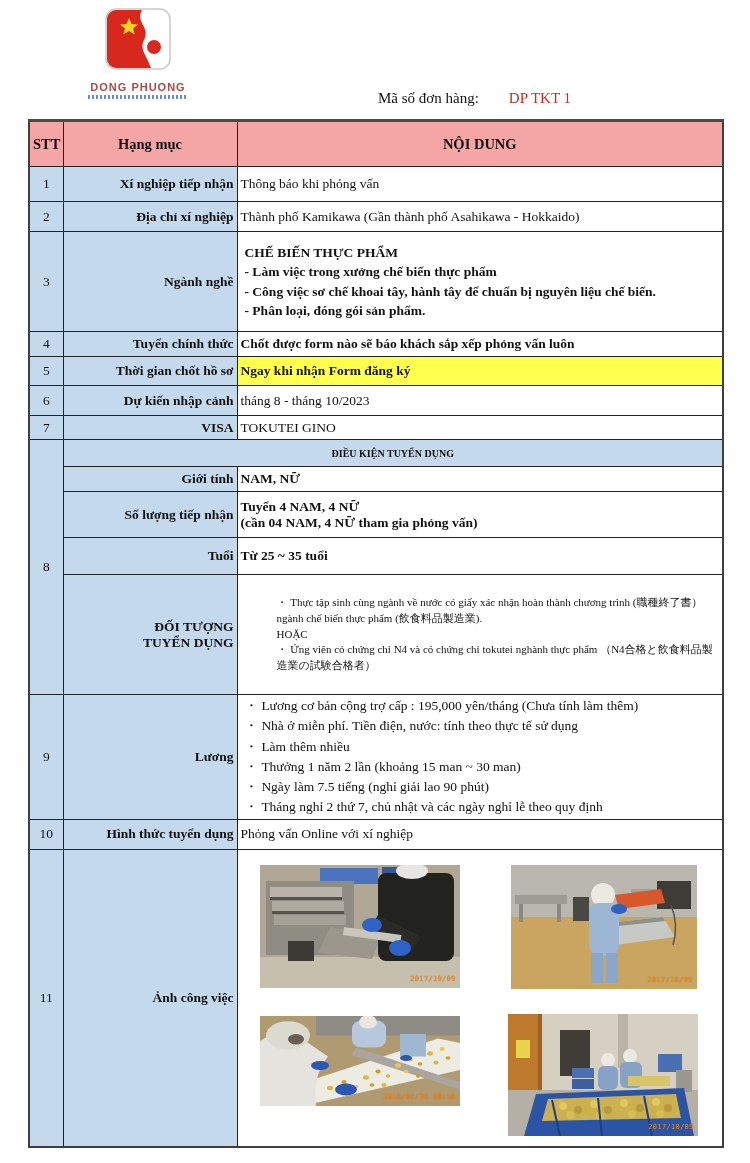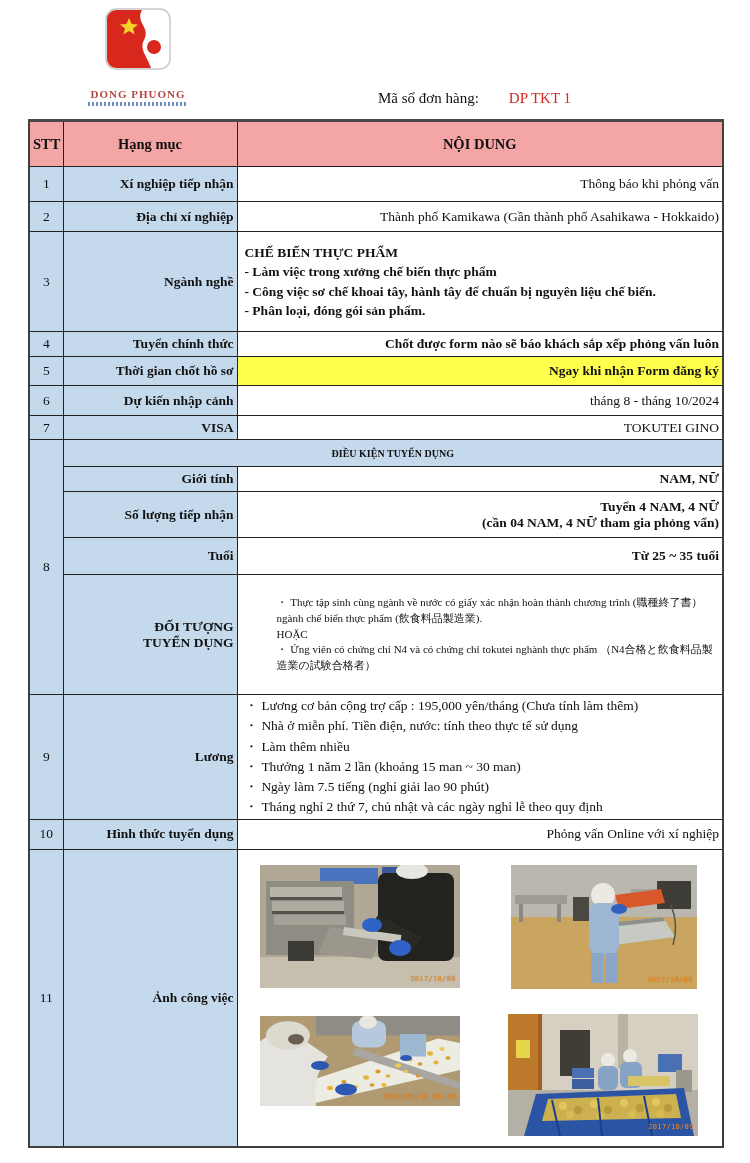--- a/index.html
+++ b/index.html
@@ -4,42 +4,42 @@
 <style>
   html,body{margin:0;padding:0;background:#e9e9e9;}
   .page{
     position:relative;width:750px;height:1163px;background:#ffffff;
     font-family:"Liberation Serif", serif;color:#111;overflow:hidden;
     margin:0 auto;
   }
   
   .logo{position:absolute;left:78px;top:8px;width:120px;text-align:center;}
   .logo svg{display:block;margin:0 auto;}
-  .logo-name{font-family:Liberation Serif, serif;font-weight:bold;font-size:11px;
-    color:#b3473f;letter-spacing:1px;margin-top:18px;}
+  .logo-name{font-family:Liberation Sans, sans-serif;font-weight:bold;font-size:11px;
+    color:#b3473f;letter-spacing:1px;margin-top:11px;}
   .logo-tagline{height:4px;width:100px;margin:2px auto 0;
     background:repeating-linear-gradient(90deg,#4a6fb5 0 2px,transparent 2px 4px);opacity:.8;}
   .title-block{position:absolute;left:0;right:0;top:30px;text-align:center;
     font-weight:bold;font-size:19px;line-height:1.35;color:#151515;}
   .order-line{position:absolute;left:378px;top:90px;font-size:15px;font-weight:normal;}
   .order-value{color:#d42a20;margin-left:30px;}
   
   table.doc-table{
     position:absolute;left:28px;top:119px;width:694px;
     border-collapse:collapse;table-layout:fixed;
     border:2px solid #3f3f3f;border-top:3px solid #4a4a4a;
   }
   col.c-stt{width:34px;} col.c-item{width:174px;} col.c-content{width:486px;}
   .doc-table th,.doc-table td{border:1px solid #222;padding:1px 3px;vertical-align:middle;overflow:hidden;}
   .doc-table th{background:#f4a6a6;font-size:14.5px;font-weight:bold;text-align:center;}
   td.num{background:#c5d9ec;text-align:center;font-size:13.5px;}
   td.label{background:#c5d9ec;font-weight:bold;font-size:13.5px;text-align:right;padding-left:6px;}
   td.label.sec{text-align:center;padding-left:3px;font-size:10px;}
   td.content{background:#fff;font-size:13.5px;}
-  td.content.center{text-align:right;}
+  td.content.center{text-align:left;}
   td.content.bold{font-weight:bold;}
   td.content.yellow{background:#ffff4d;}
   td.content.pad{padding-left:7px;padding-right:5px;}
   .r3-head{font-weight:bold;}
   .lines div{line-height:1.42;}
   .r9 .lines div{line-height:1.5;}
   .dt-lines div{line-height:1.45;font-size:11px;margin-left:32px;}
   
   tr.h-head{height:46px;} tr.h-r1{height:35px;} tr.h-r2{height:30px;} tr.h-r3{height:100px;}
   tr.h-r4{height:25px;} tr.h-r5{height:29px;} tr.h-r6{height:30px;} tr.h-r7{height:24px;}
@@ -122,21 +122,21 @@
 
     <tr class="h-r5">
       <td class="num">5</td>
       <td class="label">Thời gian chốt hồ sơ</td>
       <td class="content center bold yellow">Ngay khi nhận Form đăng ký</td>
     </tr>
 
     <tr class="h-r6">
       <td class="num">6</td>
       <td class="label">Dự kiến nhập cảnh</td>
-      <td class="content center">tháng 8 - tháng 10/2024</td>
+      <td class="content center">tháng 8 - tháng 10/2023</td>
     </tr>
 
     <tr class="h-r7">
       <td class="num">7</td>
       <td class="label">VISA</td>
       <td class="content center">TOKUTEI GINO</td>
     </tr>
 
     <tr class="h-sec">
       <td class="num" rowspan="5">8</td>

